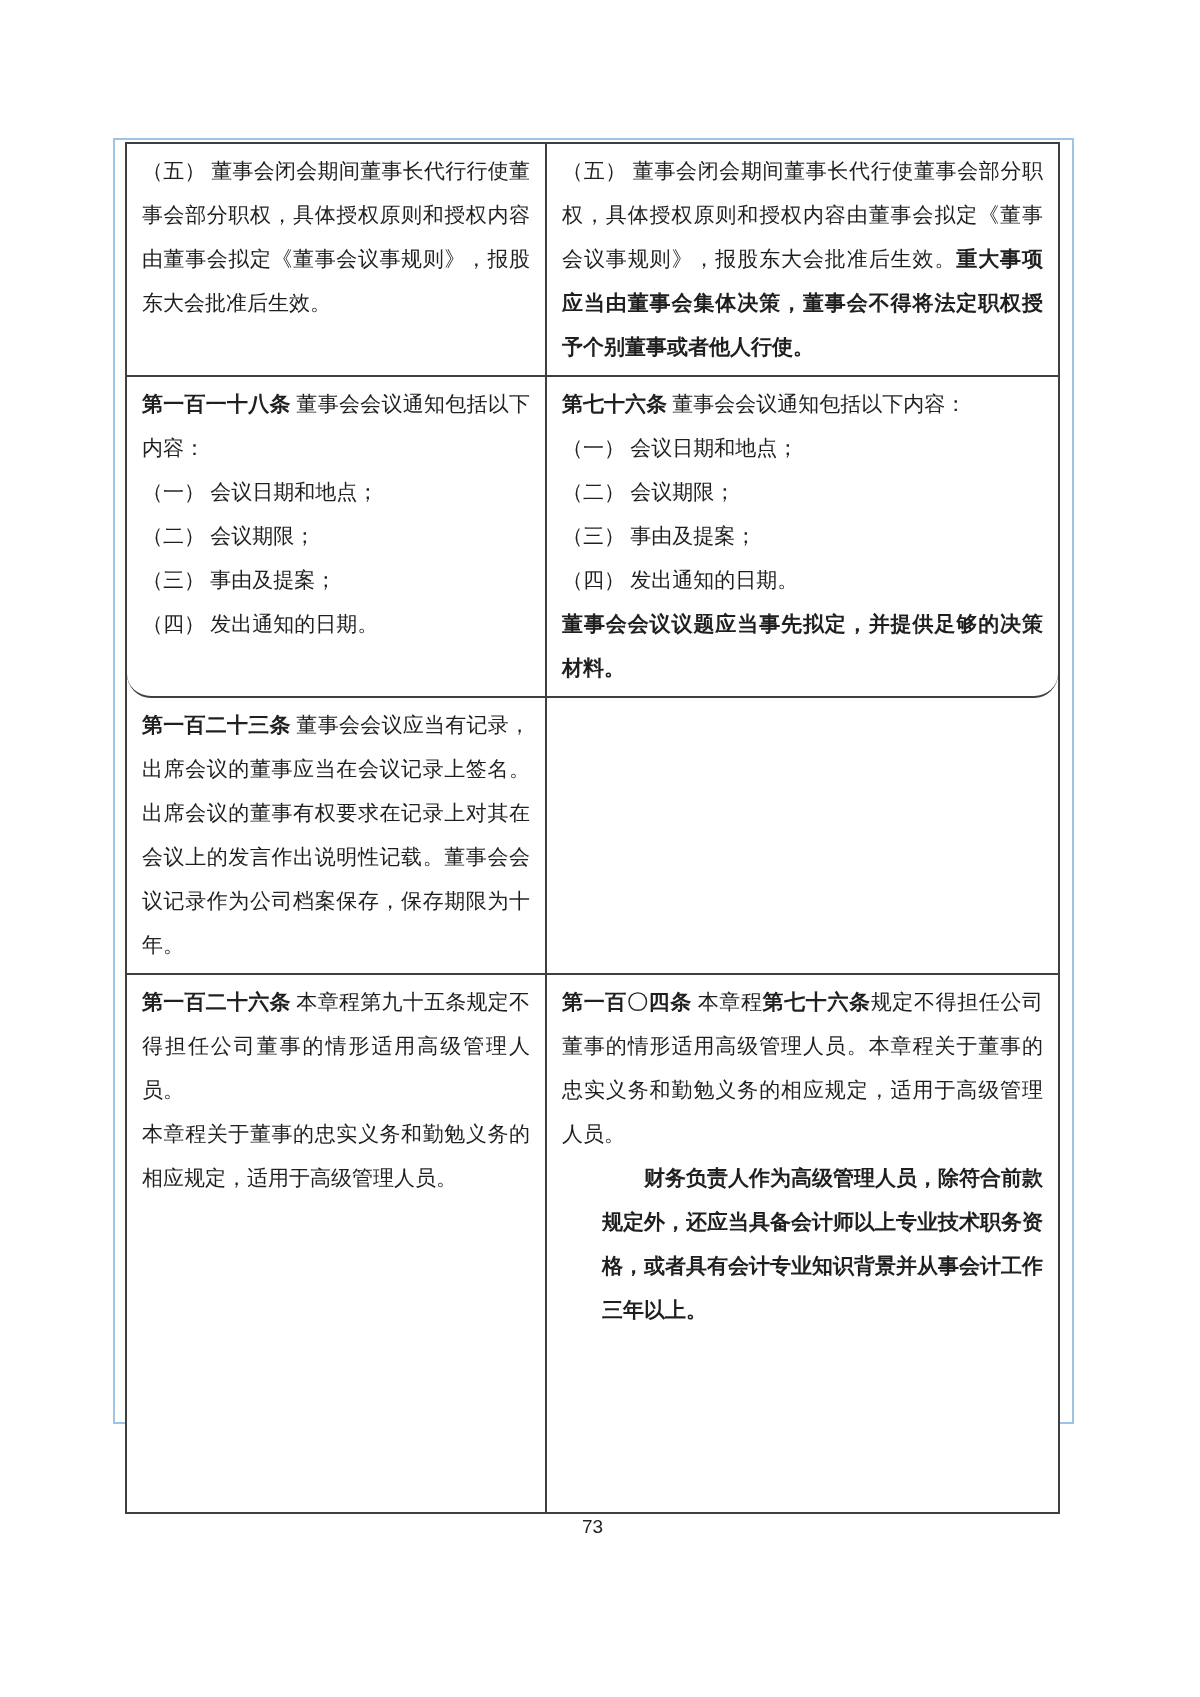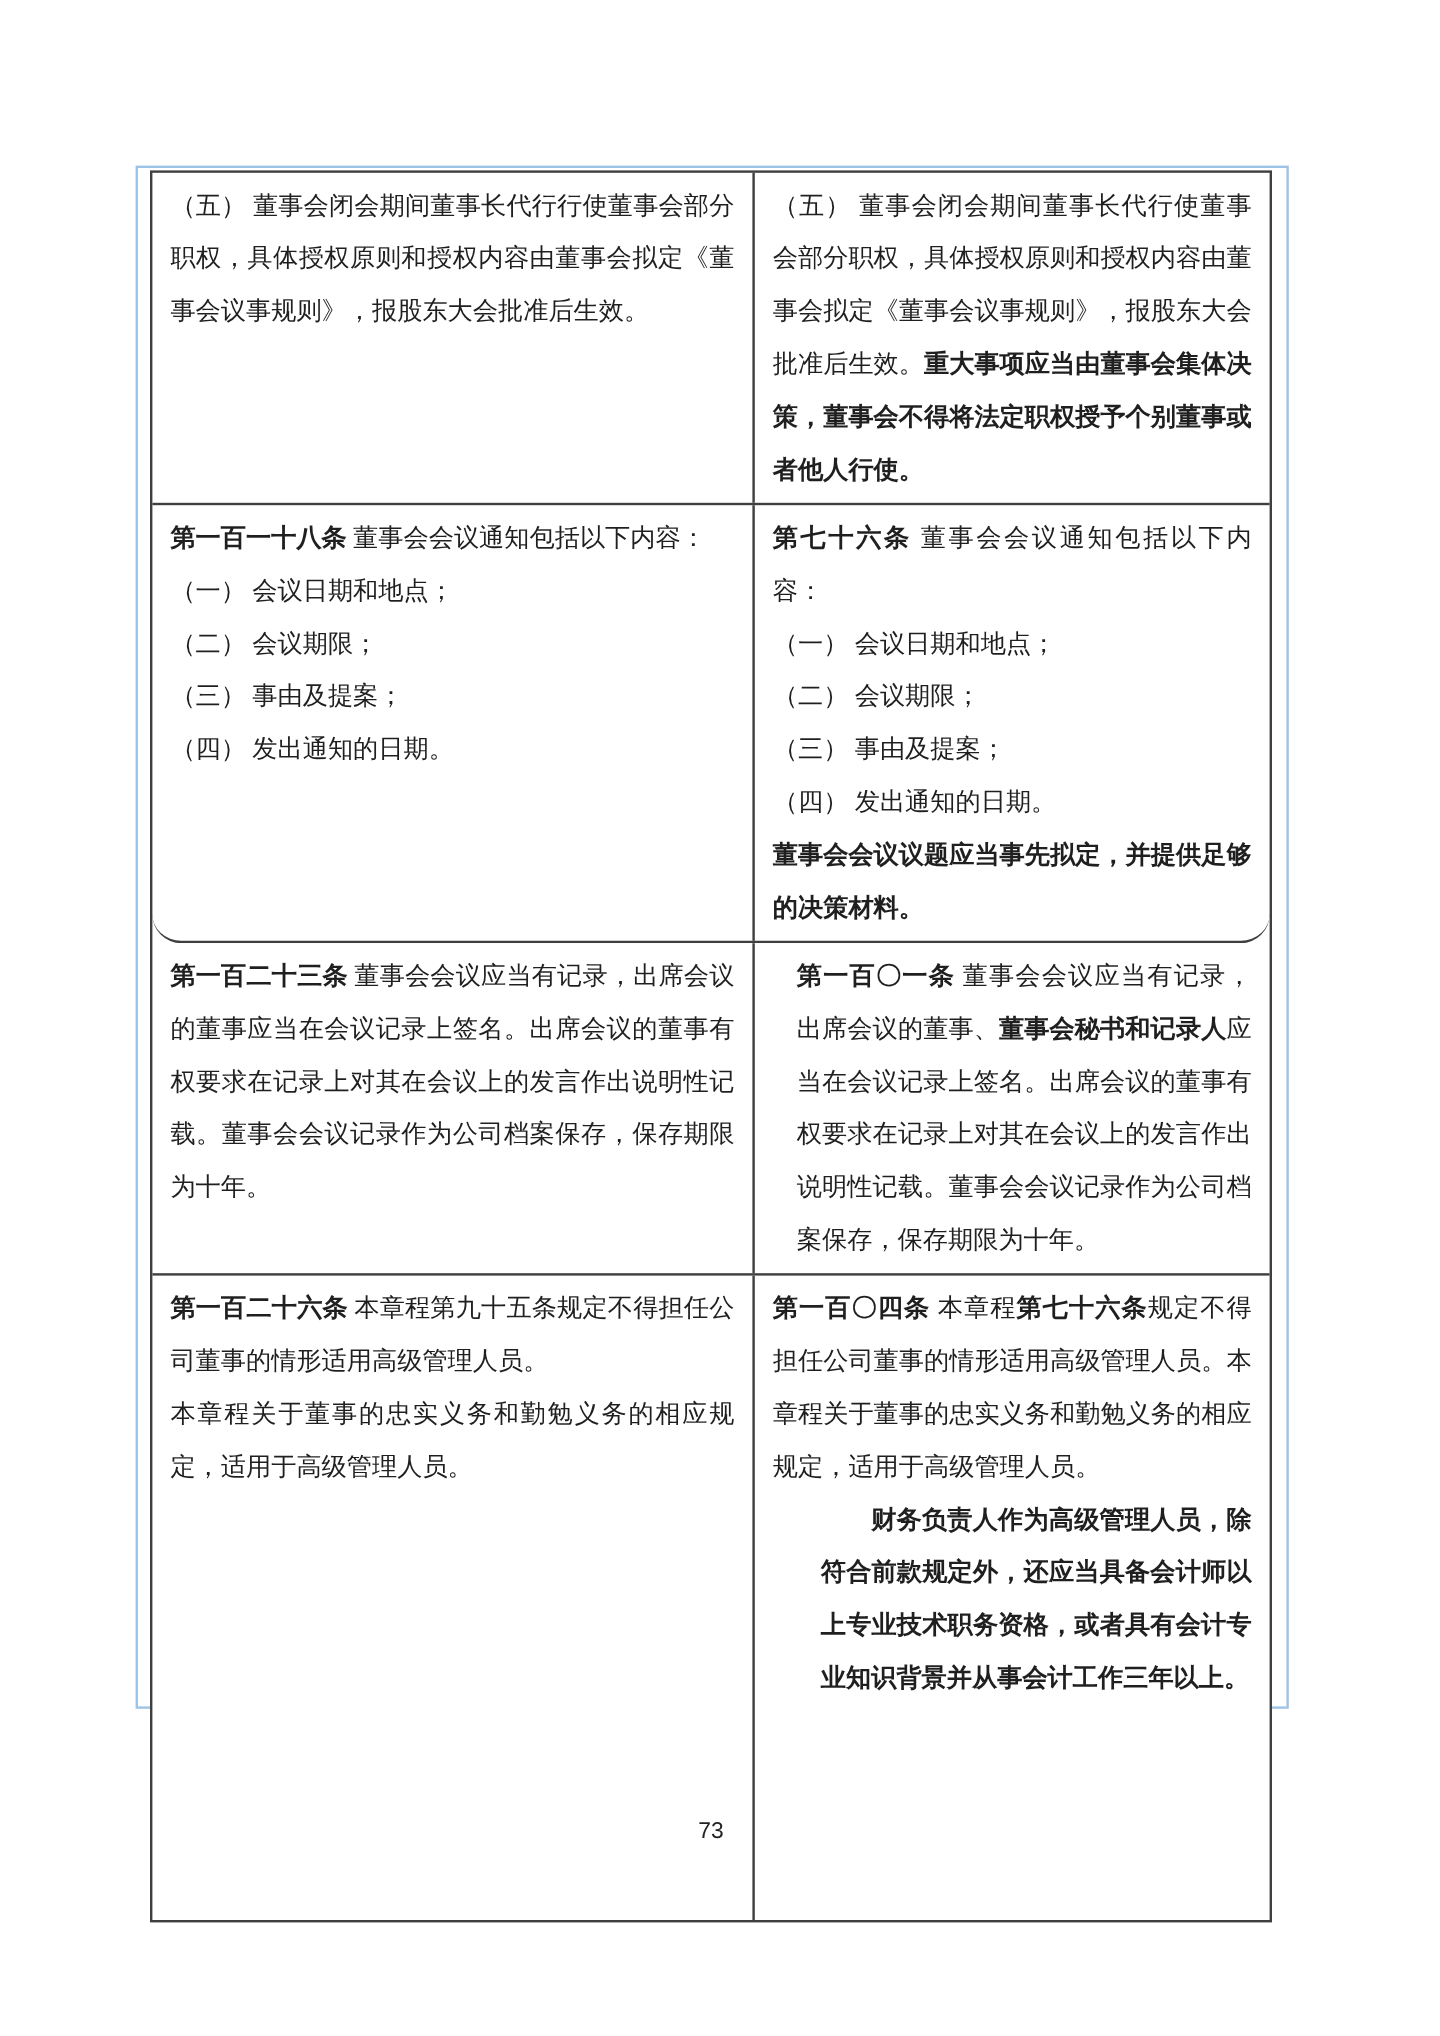--- a/index.html
+++ b/index.html
@@ -40,31 +40,31 @@
   .t-row {
     display: flex;
     border-bottom: 2px solid #3f3f3f;
     box-sizing: border-box;
   }
   .t-row:last-child {
     border-bottom: none;
   }
   .t-row:nth-child(1) { min-height: 216px; }
   .t-row:nth-child(2) { min-height: 300px; border-radius: 24px; }
-  .t-row:nth-child(3) { min-height: 215px; gap: 20px; }
+  .t-row:nth-child(3) { min-height: 215px; }
   .t-row:nth-child(4) { min-height: 537px; }
   .t-cell {
     box-sizing: border-box;
     padding: 5px 15px 6px 15px;
     font-size: 21px;
     line-height: 44px;
     text-align: justify;
   }
   .t-cell.left {
-    width: 502px;
+    width: 420px;
     border-right: 2px solid #3f3f3f;
     font-family: Liberation Serif, serif;
   }
   .t-cell.right {
     width: 460px;
     flex: 1;
   }
   .para {
     margin: 0;
     padding: 0;
@@ -115,23 +115,20 @@
           <p class="para"><span class="normal">（二） 会议期限；</span></p>
           <p class="para"><span class="normal">（三） 事由及提案；</span></p>
           <p class="para"><span class="normal">（四） 发出通知的日期。</span></p>
           <p class="para"><span class="bold">董事会会议议题应当事先拟定，并提供足够的决策材料。</span></p>
         </div>
       </div>
       <div class="t-row">
         <div class="t-cell left">
           <p class="para"><span class="bold">第一百二十三条</span><span class="normal"> 董事会会议应当有记录，出席会议的董事应当在会议记录上签名。出席会议的董事有权要求在记录上对其在会议上的发言作出说明性记载。董事会会议记录作为公司档案保存，保存期限为十年。</span></p>
         </div>
-        <div class="t-cell right">
-          <p class="para"><span class="bold">第一百〇一条</span><span class="normal"> 董事会会议应当有记录，出席会议的董事、</span><span class="bold">董事会秘书和记录人</span><span class="normal">应当在会议记录上签名。出席会议的董事有权要求在记录上对其在会议上的发言作出说明性记载。董事会会议记录作为公司档案保存，保存期限为十年。</span></p>
-        </div>
       </div>
       <div class="t-row">
         <div class="t-cell left">
           <p class="para"><span class="bold">第一百二十六条</span><span class="normal"> 本章程第九十五条规定不得担任公司董事的情形适用高级管理人员。</span></p>
           <p class="para"><span class="normal">本章程关于董事的忠实义务和勤勉义务的相应规定，适用于高级管理人员。</span></p>
         </div>
         <div class="t-cell right">
           <p class="para"><span class="bold">第一百〇四条</span><span class="normal"> 本章程</span><span class="bold">第七十六条</span><span class="normal">规定不得担任公司董事的情形适用高级管理人员。本章程关于董事的忠实义务和勤勉义务的相应规定，适用于高级管理人员。</span></p>
           <p class="para indent"><span class="bold">财务负责人作为高级管理人员，除符合前款规定外，还应当具备会计师以上专业技术职务资格，或者具有会计专业知识背景并从事会计工作三年以上。</span></p>
         </div>

